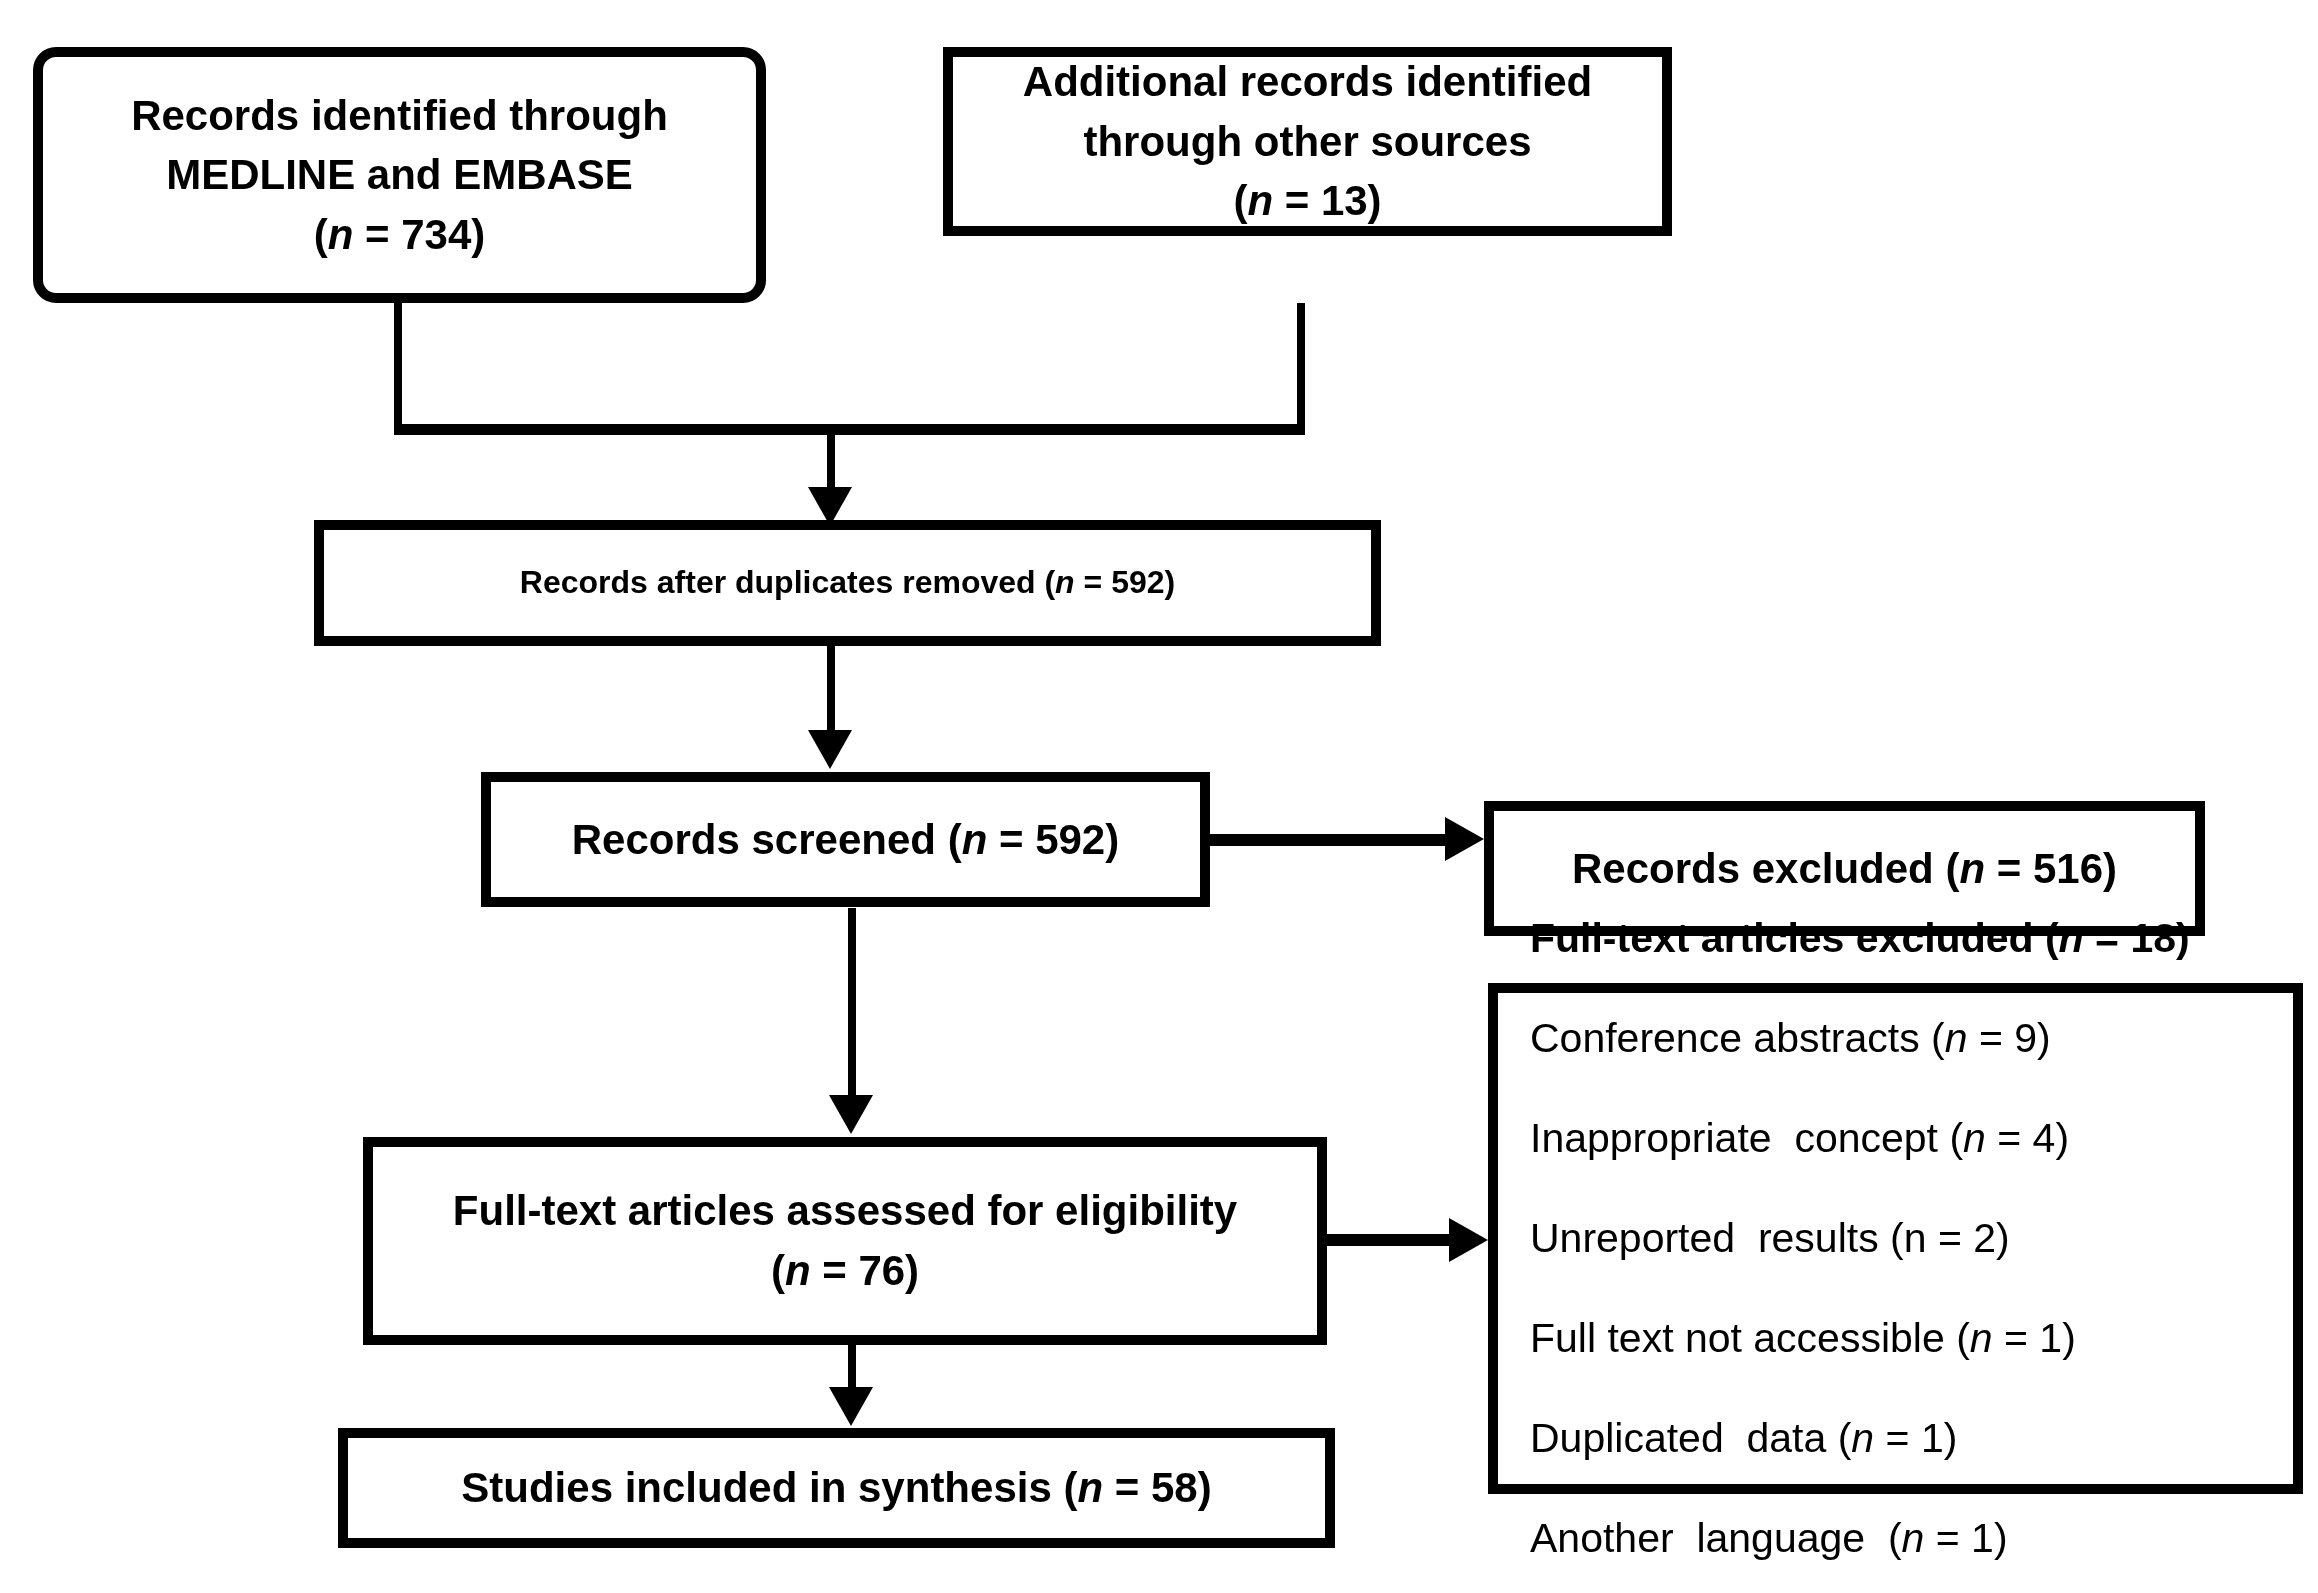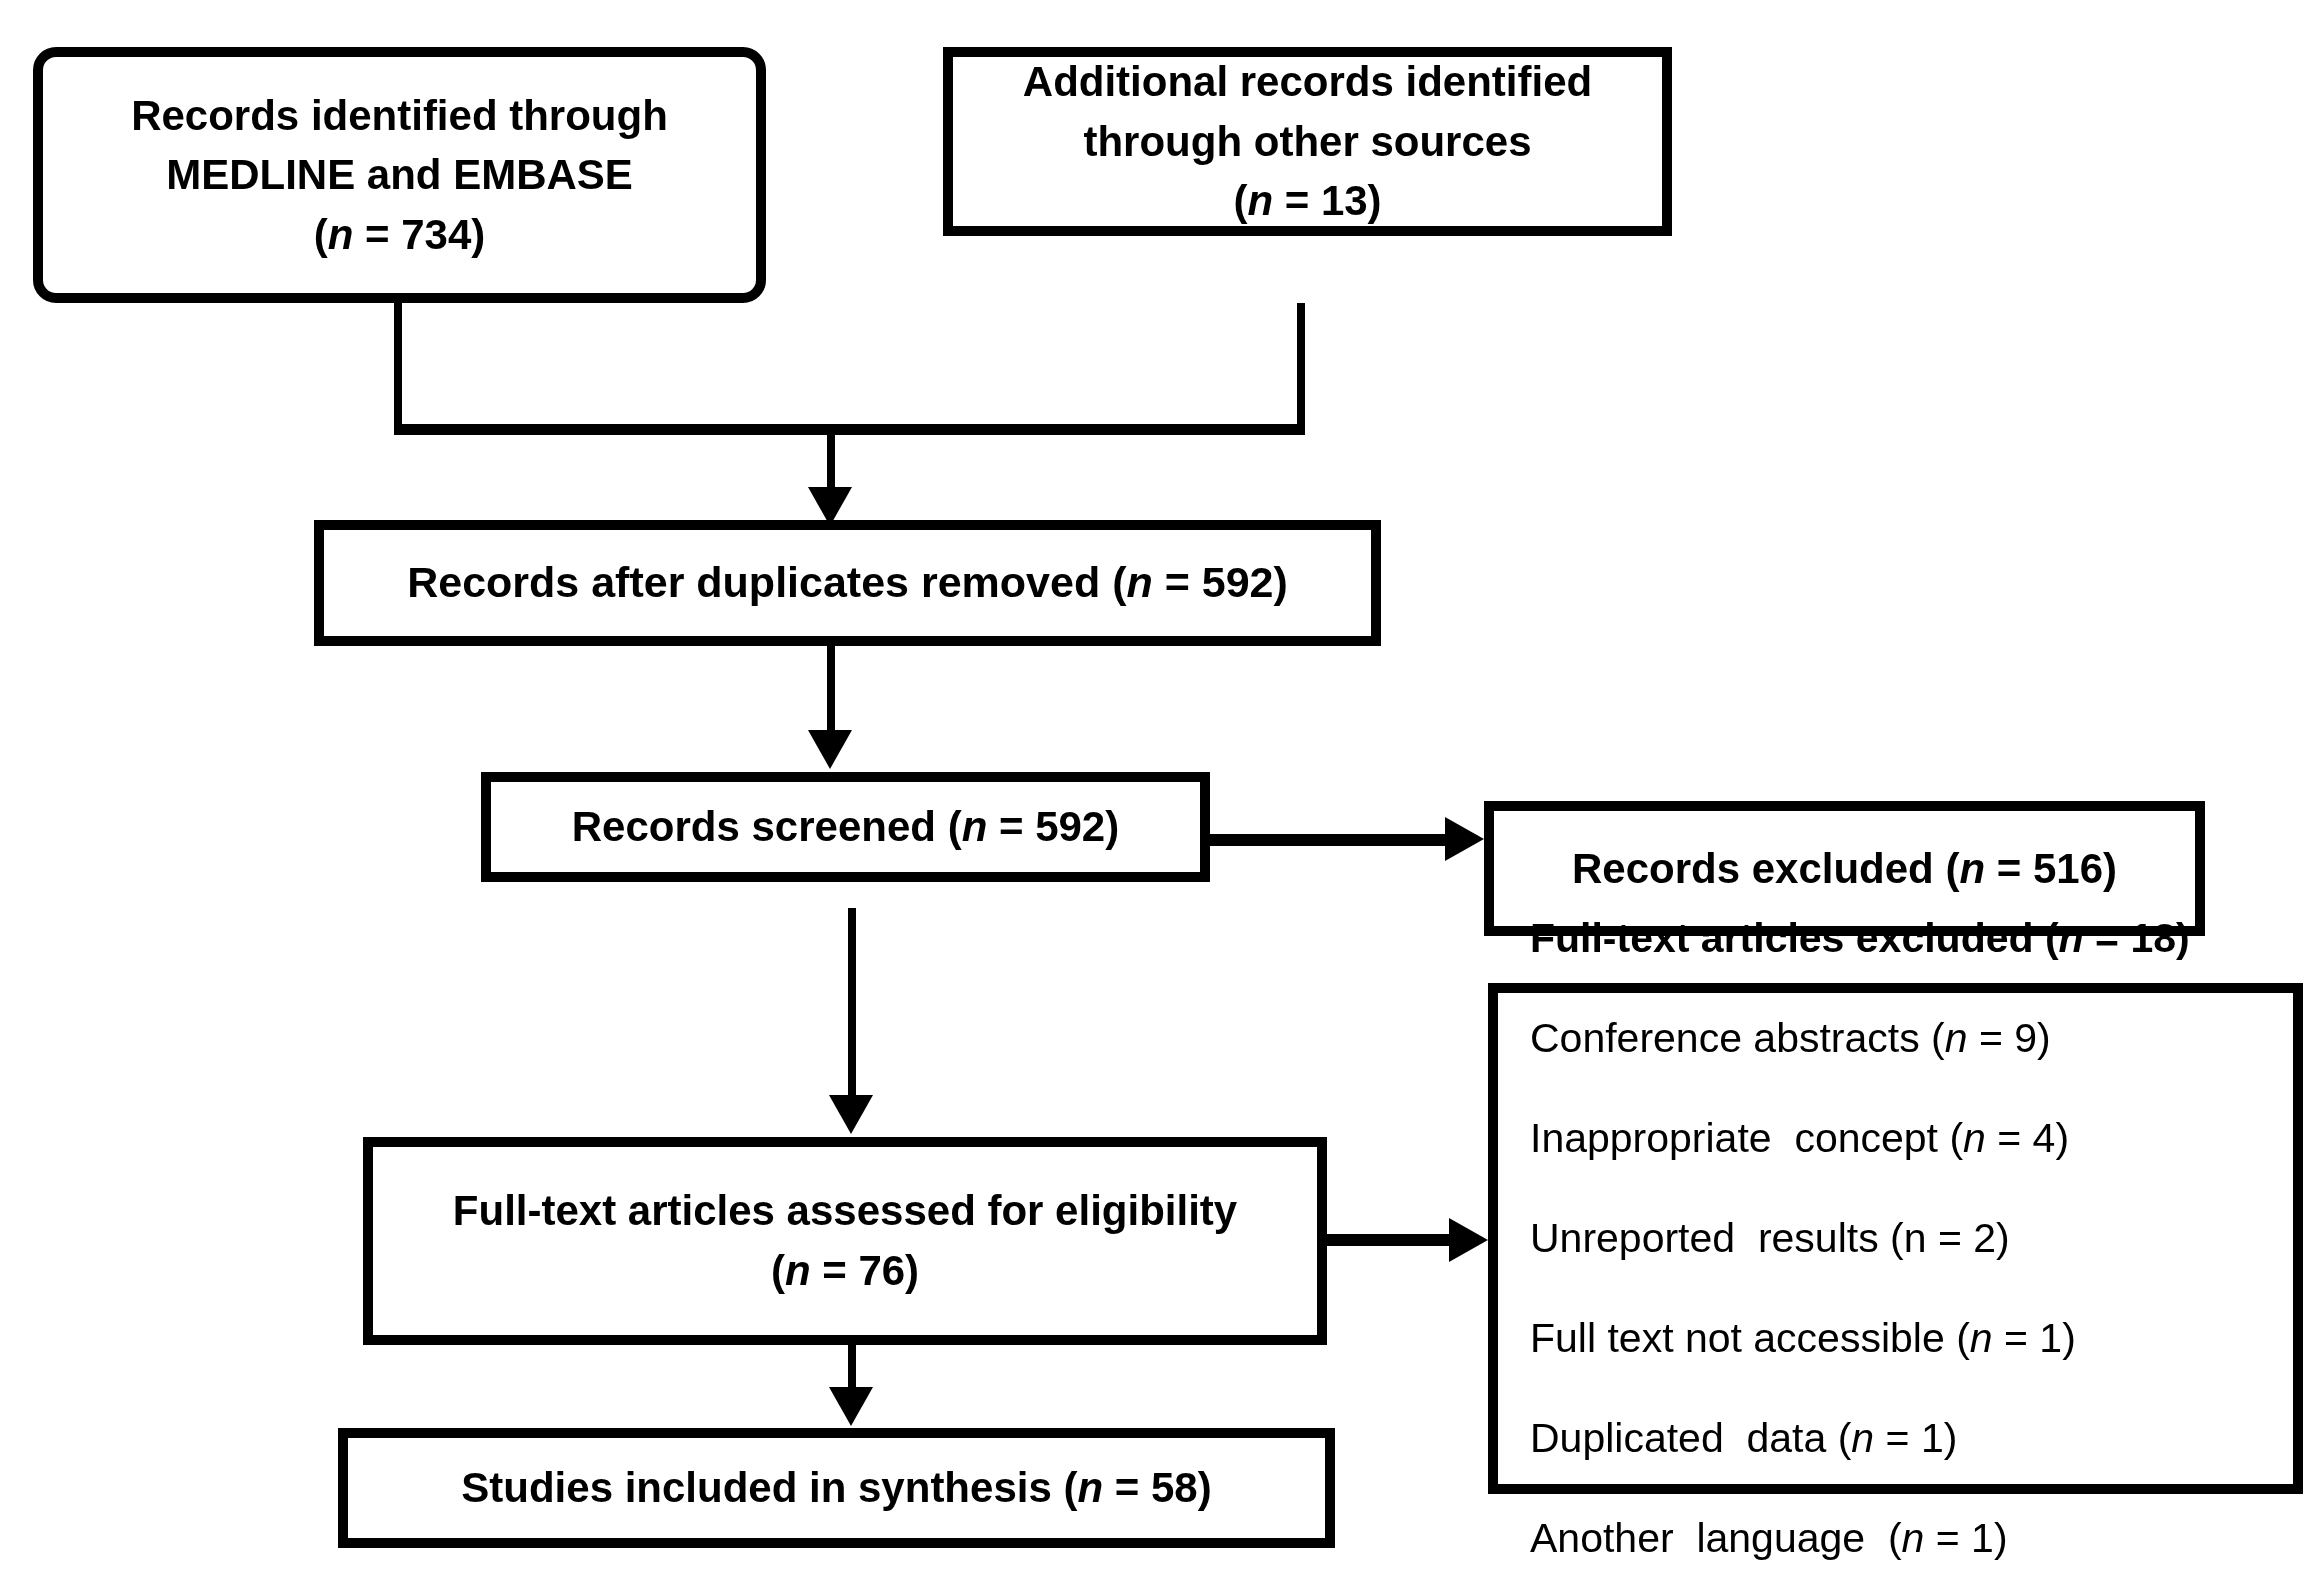--- a/index.html
+++ b/index.html
@@ -29,22 +29,22 @@
     font-weight: bold;
     line-height: 1.42;
   }
   .box .line {
     display: block;
     white-space: nowrap;
   }
   
   #box-identified   { left: 33px;   top: 47px;   width: 733px;  height: 256px; font-size: 42px; border-radius: 23px; }
   #box-additional   { left: 943px; top: 47px;   width: 729px;  height: 189px; font-size: 42px; }
-  #box-duplicates   { left: 314px;  top: 520px;  width: 1067px; height: 126px; font-size: 43px; }
-  #box-screened     { left: 481px;  top: 772px; width: 729px;  height: 110px; font-size: 42px; }
+  #box-duplicates   { left: 314px;  top: 520px;  width: 1067px; height: 126px; font-size: 32px; }
+  #box-screened     { left: 481px;  top: 772px; width: 729px;  height: 135px; font-size: 42px; }
   #box-excluded     { left: 1484px; top: 772px; width: 721px;  height: 135px; font-size: 42px; margin-top: 29px; }
   #box-fulltext     { left: 363px;  top: 1137px; width: 964px; height: 208px; font-size: 42px; }
   #box-included     { left: 338px;  top: 1428px; width: 997px; height: 120px; font-size: 42px; }
 
   
   #box-reasons {
     position: absolute;
     box-sizing: border-box;
     left: 1488px; top: 983px; width: 815px; height: 511px;
     border: 10.5px solid #000000;

